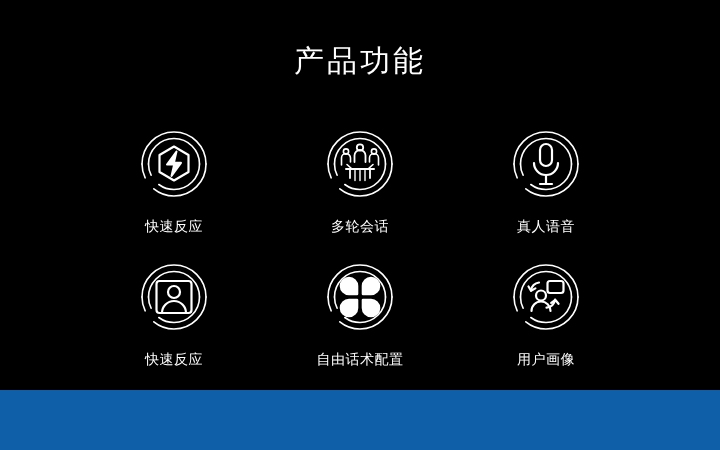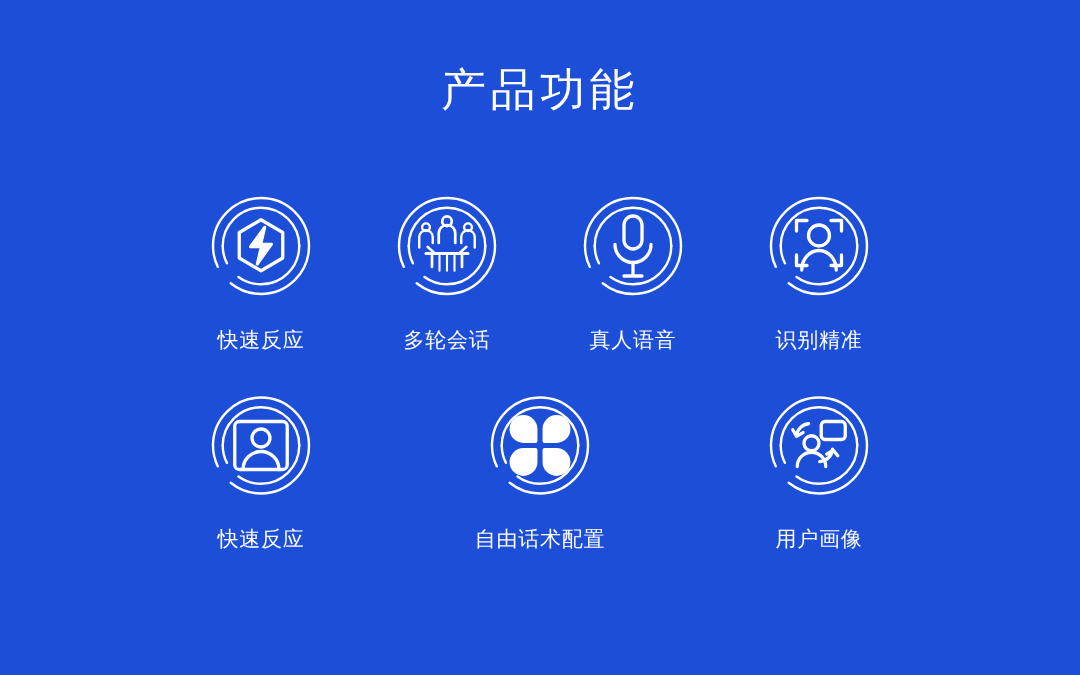--- a/index.html
+++ b/index.html
@@ -3,23 +3,23 @@
 <meta charset="utf-8">
 <style>
   html, body {
     margin: 0;
     padding: 0;
     background: #0f5fa8;
   }
   #slide {
     position: relative;
     width: 720px;
-    height: 450px;
+    height: 390px;
     overflow: hidden;
-    background: #1d4ed8;
+    background: #000000;
     font-family: "Liberation Sans", "DejaVu Sans", sans-serif;
     -webkit-font-smoothing: antialiased;
   }
 
   
   .bg-layer {
     position: absolute;
     inset: 0;
     overflow: hidden;
     pointer-events: none;
@@ -197,34 +197,20 @@
             <path d="M71.5 46A25.5 25.5 0 0 1 46 71.5 25.5 25.5 0 0 1 20.5 46" stroke-width="1.6" stroke-dasharray="56 12 56"></path>
             <rect x="40" y="26" width="12" height="22" rx="6" stroke-width="2.2"></rect>
             <path d="M34 45a12 12 0 0 0 24 0" stroke-width="2.2"></path>
             <path d="M46 57v8" stroke-width="2.2"></path>
             <path d="M40 66h12" stroke-width="2.2"></path>
           </svg>
         </div>
         <div class="feature-label">真人语音</div>
       </div>
 
-      <div class="feature">
-        <div class="icon-wrap">
-          <svg viewBox="0 0 92 92" fill="none" stroke="#ffffff" stroke-linecap="round" stroke-linejoin="round">
-            <path d="M14 46a32 32 0 0 1 32-32 32 32 0 0 1 32 32" stroke-width="1.6"></path>
-            <path d="M78 46a32 32 0 0 1-32 32A32 32 0 0 1 14 46" stroke-width="1.6" stroke-dasharray="72 14 72"></path>
-            <path d="M20.5 46a25.5 25.5 0 0 1 25.5-25.5A25.5 25.5 0 0 1 71.5 46" stroke-width="1.6"></path>
-            <path d="M71.5 46A25.5 25.5 0 0 1 46 71.5 25.5 25.5 0 0 1 20.5 46" stroke-width="1.6" stroke-dasharray="56 12 56"></path>
-            <path d="M31 36v-7h7M61 36v-7h-7M31 52v7h7M61 52v7h-7" stroke-width="2.2"></path>
-            <circle cx="46" cy="39" r="7" stroke-width="2.2"></circle>
-            <path d="M34.5 62c0-7.2 5.2-13 11.5-13s11.5 5.8 11.5 13" stroke-width="2.2"></path>
-          </svg>
-        </div>
-        <div class="feature-label">识别精准</div>
-      </div>
 
     </div>
 
     <div class="row">
 
       <div class="feature">
         <div class="icon-wrap">
           <svg viewBox="0 0 92 92" fill="none" stroke="#ffffff" stroke-linecap="round" stroke-linejoin="round">
             <path d="M14 46a32 32 0 0 1 32-32 32 32 0 0 1 32 32" stroke-width="1.6"></path>
             <path d="M78 46a32 32 0 0 1-32 32A32 32 0 0 1 14 46" stroke-width="1.6" stroke-dasharray="72 14 72"></path>

